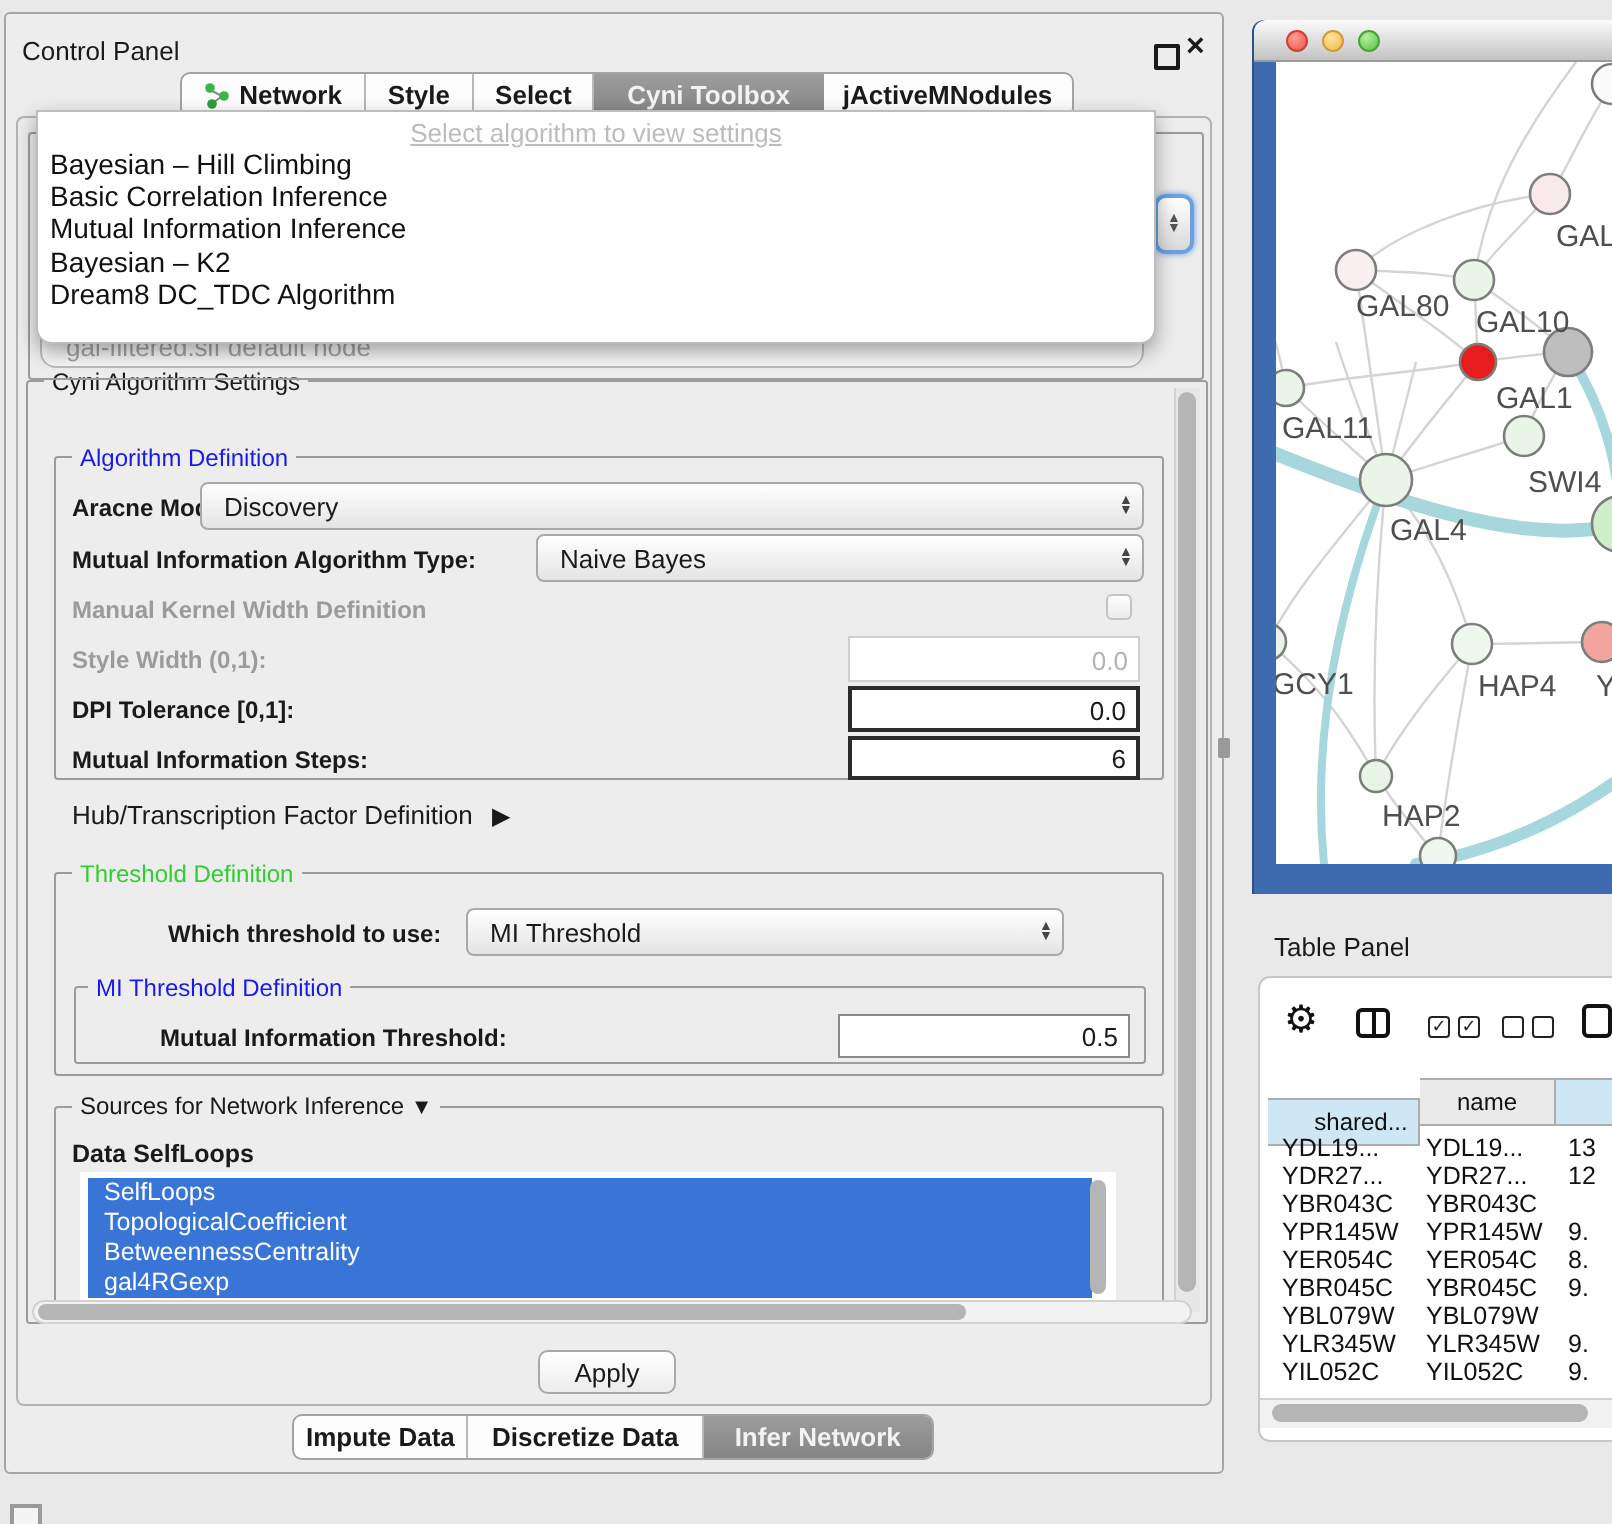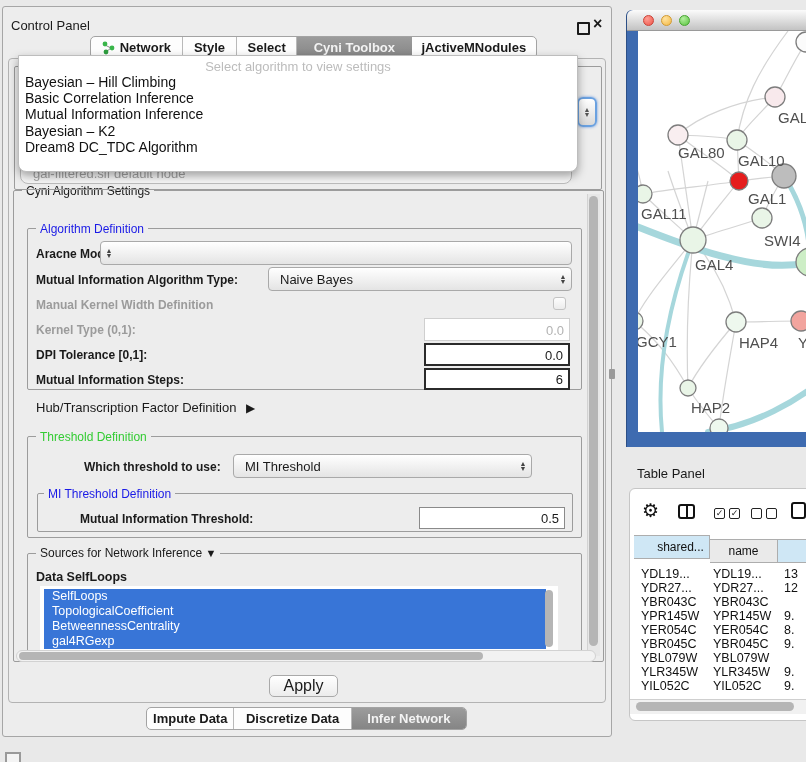--- a/index.html
+++ b/index.html
@@ -44,26 +44,26 @@
   .lbl.dis{color:#9b9b9b;}
   .field{background:#fff;box-sizing:border-box;font-size:13px;color:#1a1a1a;
     text-align:right;padding-right:5px;}
   .checkbox{width:13px;height:13px;border:1px solid #c3c3c3;border-radius:3px;
     background:linear-gradient(#fdfdfd,#ececec);box-sizing:border-box;}
   .list-bg{background:#ffffff;}
   .list-item{background:#3875d7;color:#ffffff;font-size:12.5px;line-height:15px;padding-left:8px;}
   .scroll-thumb{background:#b5b5b5;border-radius:5px;}
   .scroll-track-h{background:#f2f2f2;border:1px solid #d2d2d2;border-radius:6px;box-sizing:border-box;}
   .btn{background:linear-gradient(#ffffff,#ececec);border:1px solid #a9a9a9;border-radius:5px;
-    font-size:16px;color:#1a1a1a;display:flex;align-items:center;justify-content:center;box-sizing:border-box;}
+    font-size:13px;color:#1a1a1a;display:flex;align-items:center;justify-content:center;box-sizing:border-box;}
   
   .popup{left:18px;top:55px;width:560px;height:117px;background:#ffffff;
     border:1px solid #bdbdbd;border-radius:0 0 8px 8px;z-index:40;
     box-shadow:0 4px 10px rgba(0,0,0,0.35);box-sizing:border-box;}
-  .popup-hint{text-align:center;color:#bcbcbc;font-size:13px;padding-top:3px;}
+  .popup-hint{text-align:center;color:#bcbcbc;font-size:13px;padding-top:3px;text-decoration:underline;}
   .popup-item{font-size:14px;color:#111;line-height:16.2px;padding-left:6px;white-space:nowrap;}
   .popup-item.bold{font-weight:bold;}
   .ghost-combo{left:20px;top:161px;width:552px;height:23px;background:#f7f7f7;
     border:1px solid #bcbcbc;border-radius:8px;z-index:5;box-sizing:border-box;
     font-size:13px;color:#a3a3a3;padding:4px 0 0 12px;}
   .blue-stepper{left:577px;top:97px;width:20px;height:30px;border:2px solid #6aa1e0;
     border-radius:6px;background:linear-gradient(#ffffff,#d9d9d9);z-index:6;box-sizing:border-box;
     box-shadow:0 0 3px rgba(70,130,220,0.8);display:flex;flex-direction:column;align-items:center;
     justify-content:center;font-size:7px;line-height:5px;color:#555;}
   
@@ -155,39 +155,40 @@
 <div class="abs gtitle t-black" style="left:22px;top:184px;text-align:center;">Cyni Algorithm Settings</div>
 
 <div class="abs" style="left:587px;top:194px;width:13px;height:462px;background:#e7e7e7;border-left:1px solid #d2d2d2;box-sizing:border-box;"></div>
 <div class="abs scroll-thumb" style="left:589px;top:196px;width:9px;height:450px;"></div>
 
 <div class="abs group" style="left:27px;top:228px;width:555px;height:162px;"></div>
 <div class="abs gtitle t-blue" style="left:36px;top:222px;">Algorithm Definition</div>
 
 <div class="abs lbl" style="left:36px;top:247px;">Aracne Mode:</div>
 <div class="abs combo" style="left:100px;top:241px;width:472px;height:24px;">
+  <span class="cval">Discovery</span>
   <span class="stepper">
       <span>▲</span>
       <span>▼</span>
     </span>
 </div>
 
 <div class="abs lbl" style="left:36px;top:273px;">Mutual Information Algorithm Type:</div>
 <div class="abs combo" style="left:268px;top:267px;width:304px;height:24px;">
   <span class="cval">Naive Bayes</span>
   <span class="stepper">
       <span>▲</span>
       <span>▼</span>
     </span>
 </div>
 
 <div class="abs lbl dis" style="left:36px;top:298px;">Manual Kernel Width Definition</div>
 <div class="abs checkbox" style="left:553px;top:297px;"></div>
 
-<div class="abs lbl dis" style="left:36px;top:323px;">Kernel Type (0,1):</div>
+<div class="abs lbl dis" style="left:36px;top:323px;">Style Width (0,1):</div>
 <div class="abs field" style="left:424px;top:318px;width:146px;height:23px;line-height:23px;border:1px solid #cfcfcf;color:#b3b3b3;">0.0</div>
 
 <div class="abs lbl" style="left:36px;top:348px;">DPI Tolerance [0,1]:</div>
 <div class="abs field" style="left:424px;top:343px;width:146px;height:23px;line-height:21px;border:2px solid #2b2b2b;">0.0</div>
 
 <div class="abs lbl" style="left:36px;top:373px;">Mutual Information Steps:</div>
 <div class="abs field" style="left:424px;top:368px;width:146px;height:22px;line-height:20px;border:2px solid #2b2b2b;">6</div>
 
 <div class="abs" style="left:36px;top:400px;font-size:13px;color:#1a1a1a;">
   <span>Hub/Transcription Factor Definition</span>
@@ -330,21 +331,21 @@
 <div class="abs table-box">
 
   <div class="abs gear" style="left:12px;top:10px;">⚙</div>
   <div class="abs split-icon" style="left:48px;top:15px;"></div>
   <div class="abs cb" style="left:84px;top:19px;">✓</div>
   <div class="abs cb" style="left:99px;top:19px;">✓</div>
   <div class="abs cb" style="left:121px;top:19px;"></div>
   <div class="abs cb" style="left:136px;top:19px;"></div>
   <div class="abs page-icon" style="left:161px;top:13px;"></div>
 
-  <div class="abs th blue" style="left:4px;top:46px;width:76px;height:24px;padding-left:18px;">
+  <div class="abs th blue" style="left:4px;top:60px;width:76px;height:24px;padding-left:18px;">
     <span>shared...</span>
   </div>
   <div class="abs th gray" style="left:80px;top:50px;width:68px;height:24px;">
     <span>name</span>
   </div>
   <div class="abs th blue" style="left:148px;top:50px;width:42px;height:24px;">
     <span></span>
   </div>
 
   <div class="abs td" style="left:11px;top:78px;">YDL19...</div>

